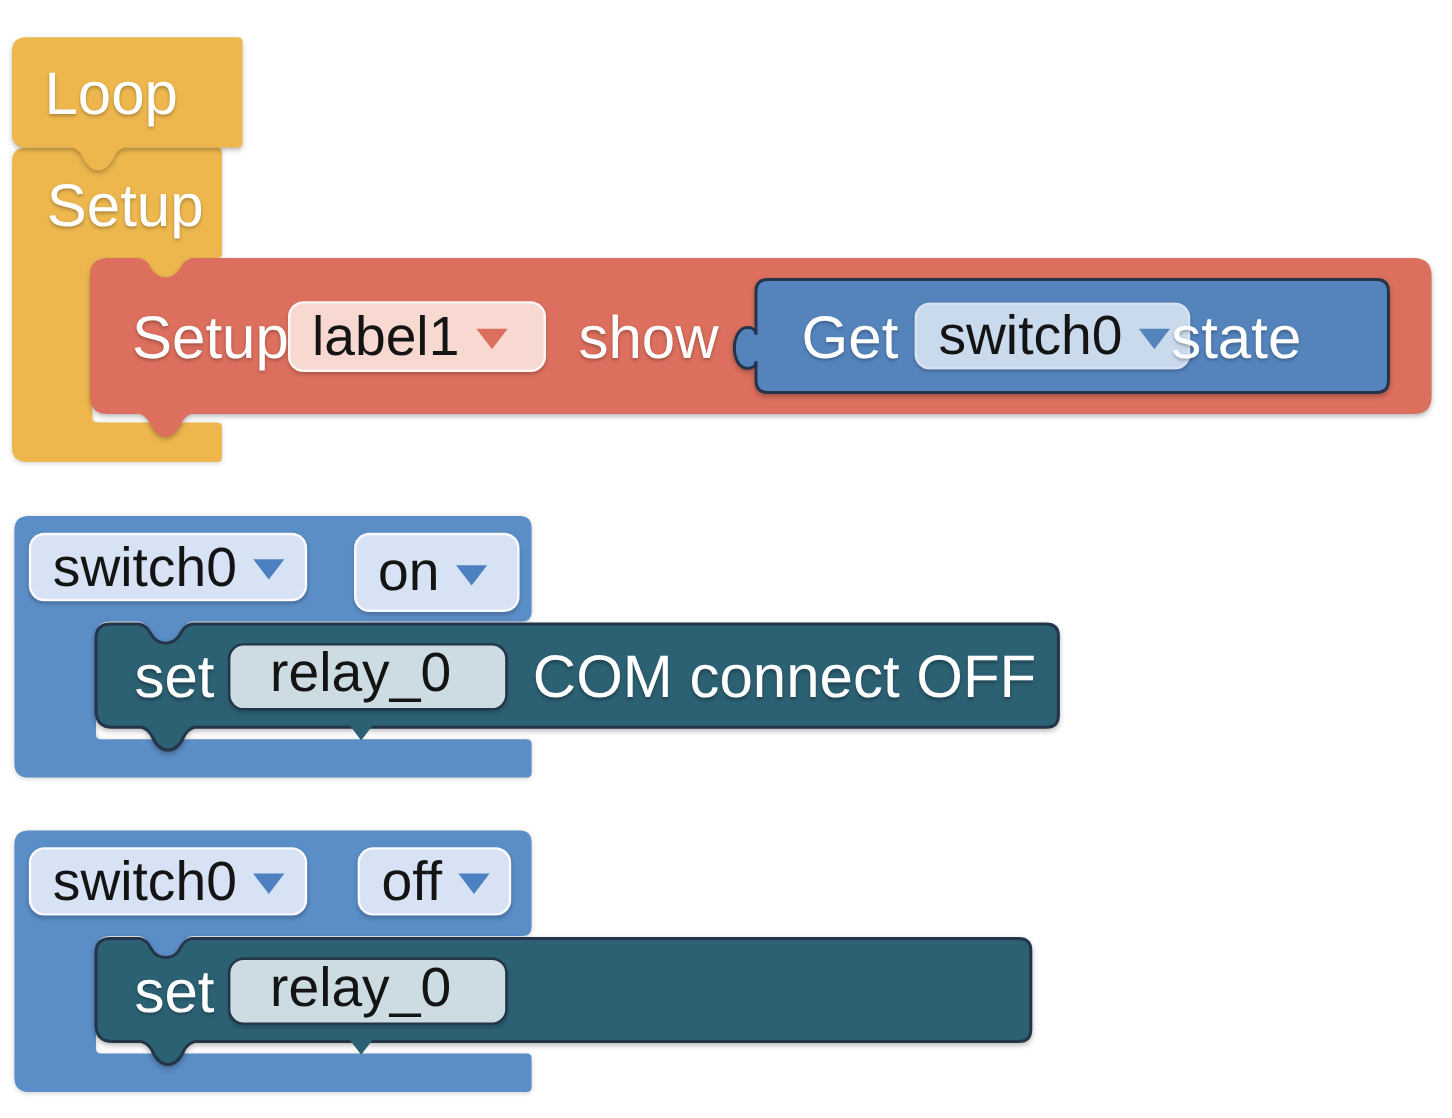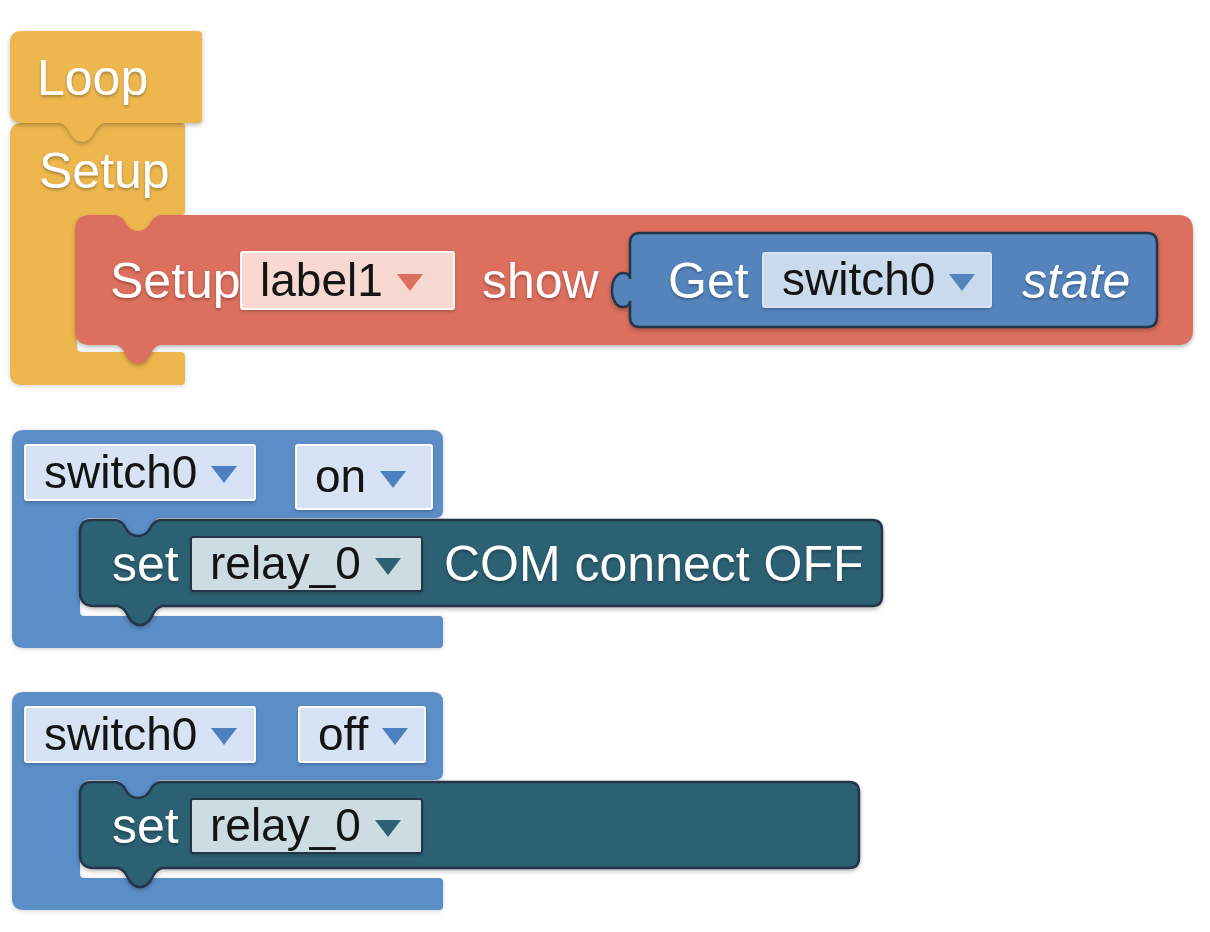--- a/index.html
+++ b/index.html
@@ -23,21 +23,21 @@
     text-shadow:0 2px 3px rgba(0,0,0,0.28);
     user-select:none;
   }
   .dd{
     position:absolute;
     display:flex;
     align-items:center;
     justify-content:space-between;
     gap:14px;
     padding:0 30px 0 18px;
-    border-radius:3px;
+    border-radius:13px;
     box-sizing:border-box;
     box-shadow:0 2px 3px rgba(0,0,0,0.18);
     cursor:pointer;
   }
   .dd .dd-text{
     font-size:46px;
     line-height:1;
     color:#141414;
     white-space:nowrap;
     transform:translateY(-1px);
@@ -50,21 +50,21 @@
     flex:0 0 auto;
     transform:translateY(2px);
   }
   
   .dd-pink{background:var(--dd_pink);border:2px solid rgba(255,255,255,0.8);}
   .dd-pink .arr{border-top-color:var(--arrow_red);}
   .dd-blue{background:var(--dd_blue);border:2px solid rgba(255,255,255,0.25);}
   .dd-blue .arr{border-top-color:var(--arrow_blue);}
   .dd-sky{background:var(--dd_sky);border:2px solid rgba(255,255,255,0.85);}
   .dd-sky .arr{border-top-color:var(--arrow_sky);}
-  .dd-slate{background:var(--dd_slate);border:2px solid var(--stroke_dark);}
+  .dd-slate{background:var(--dd_slate);border:2px solid var(--stroke_dark);flex-direction:column;}
   .dd-slate .arr{border-top-color:var(--arrow_teal);}
 </style>
 </head>
 <body>
 
 <div class="canvas">
 
   <svg class="shape sh-lite" style="left:10px;top:123px;" width="175" height="282" viewBox="0 0 175 282">
     <path style="fill:var(--block_yellow);" d="M 0 12 Q 0 0 12 0 L 50 0
          c 4 1 7 3 9 7 c 3 6 8 9 13 9 c 5 0 10 -3 13 -9 c 2 -4 5 -6 9 -7
@@ -108,21 +108,21 @@
     <span class="dd-text">label1</span>
     <span class="arr"></span>
   </div>
   <div class="blabel" style="left:482px;top:255px;">show</div>
 
   <div class="blabel" style="left:668px;top:255px;">Get</div>
   <div class="dd dd-blue" style="left:762px;top:252px;width:230px;height:56px;">
     <span class="dd-text">switch0</span>
     <span class="arr"></span>
   </div>
-  <div class="blabel" style="left:1022px;top:255px;font-style:italic;">state</div>
+  <div class="blabel" style="left:976px;top:255px;">state</div>
 
   <svg class="shape sh-lite" style="left:12px;top:430px;" width="431" height="230" viewBox="0 0 431 230">
     <path style="fill:var(--block_sky);" d="M 0 12 Q 0 0 12 0 L 421 0 Q 431 0 431 10 L 431 80 Q 431 88 423 88
          L 148 88
          c -4 1 -7 4 -9 8 c -3 7 -8 11 -13 11 c -5 0 -10 -4 -13 -11 c -2 -4 -5 -7 -9 -8
          L 80 88 Q 68 88 68 100
          L 68 182 Q 68 186 72 186
          L 427 186 Q 431 186 431 190 L 431 214 Q 431 218 427 218
          L 12 218 Q 0 218 0 206 Z"></path>
   </svg>

